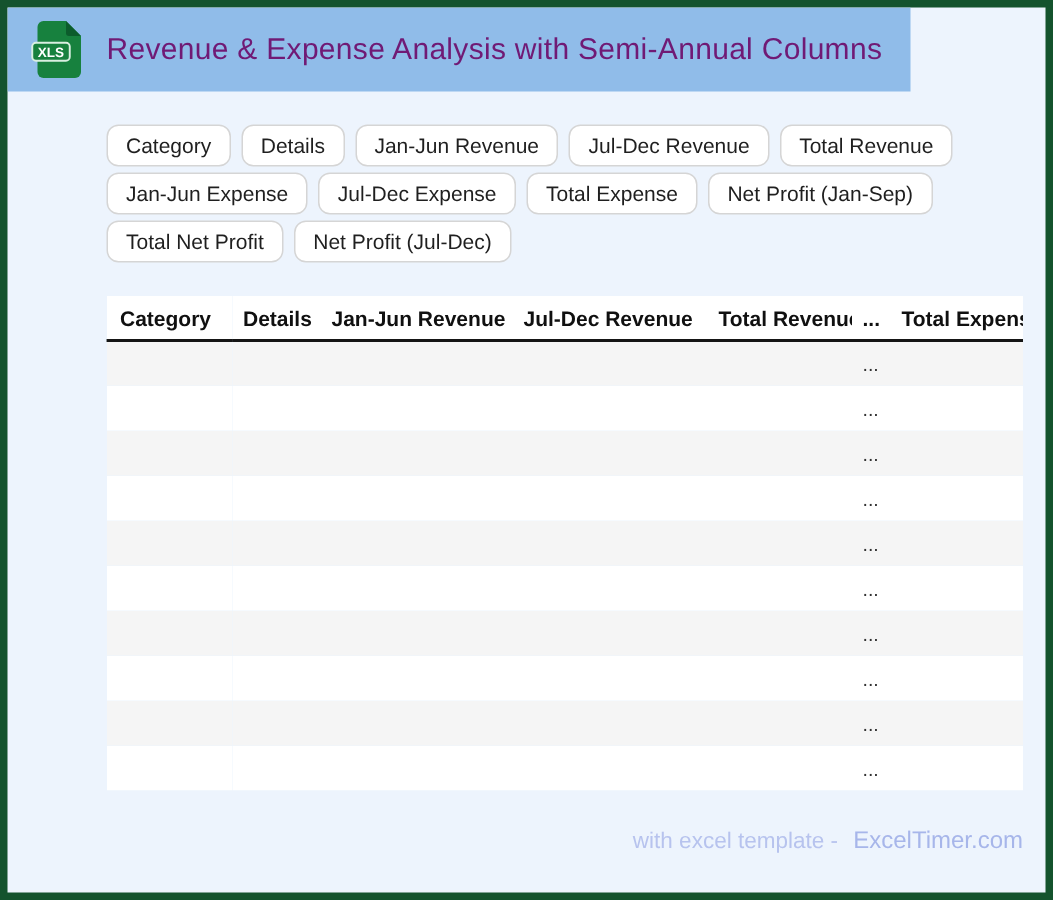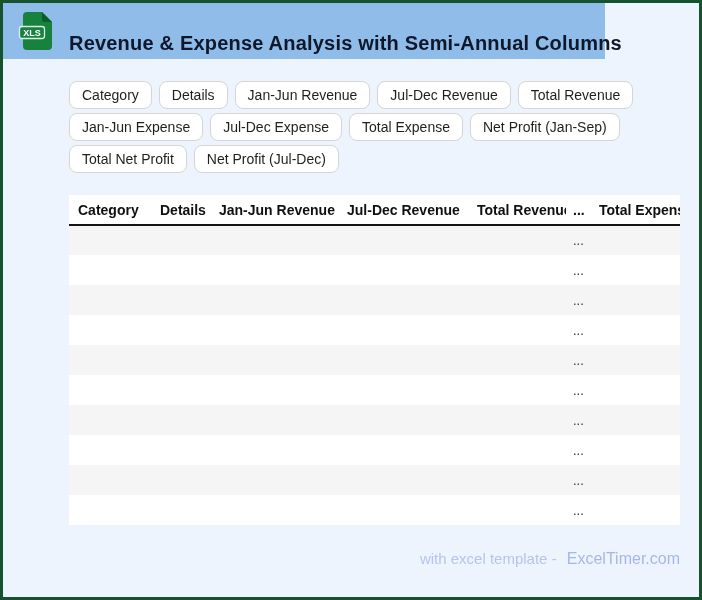--- a/index.html
+++ b/index.html
@@ -4,21 +4,21 @@
 <style>
   * { margin: 0; padding: 0; box-sizing: border-box; }
   html, body { width: 702px; height: 600px; }
   body { font-family: "Liberation Sans", sans-serif; }
 
   .page {
     position: relative;
     width: 702px;
     height: 600px;
     background: #edf4fd;
-    border: 3px solid #14532d;
+    border: 5px solid #14532d;
     overflow: hidden;
   }
 
   
   .header-bar {
     position: absolute;
     top: 0; left: 0;
     width: 602px;
     height: 56px;
     background: #90bce9;
@@ -27,27 +27,27 @@
   }
   .xls-icon {
     position: absolute;
     left: 15px; top: 8px;
     width: 38px; height: 40px;
     display: block;
   }
   .header-title {
     position: absolute;
     left: 66px;
-    top: 12px;
+    top: 0;
     height: 56px;
     display: flex;
     align-items: center;
-    color: #0f172a;
+    color: #701a75;
     font-size: 20px;
-    font-weight: 700;
+    font-weight: 400;
     letter-spacing: 0.2px;
     white-space: nowrap;
   }
 
   
   .chips {
     position: absolute;
     left: 66px;
     top: 78px;
     width: 614px;

